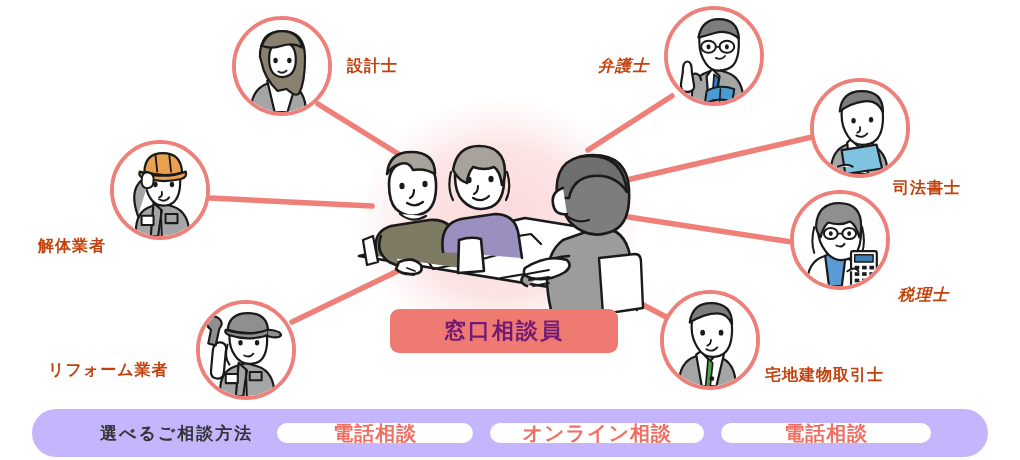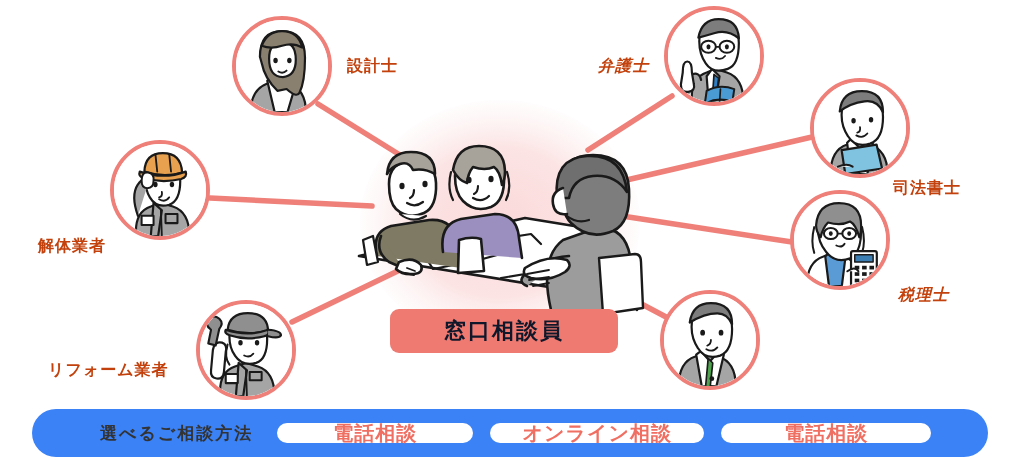--- a/index.html
+++ b/index.html
@@ -62,33 +62,33 @@
     position: absolute;
     left: 390px; top: 309px;
     width: 228px; height: 44px;
     background: #EE7A72;
     border-radius: 9px;
     display: flex;
     align-items: center;
     justify-content: center;
   }
   #center-badge .badge-text {
-    color: #0f172a;
+    color: #701a75;
     font-size: 22px;
     font-weight: bold;
     letter-spacing: 2px;
     line-height: 1;
   }
 
   
   #bottom-bar {
     position: absolute;
     left: 32px; top: 409px;
     width: 956px; height: 48px;
-    background: #3b82f6;
+    background: #c4b5fd;
     border-radius: 24px;
     display: flex;
     align-items: center;
     padding: 0 22px;
   }
   #bottom-title {
     color: #333333;
     font-size: 17px;
     font-weight: bold;
     letter-spacing: 2px;
@@ -313,20 +313,21 @@
         <path d="M 30 36 q 0 -24 21 -24 q 23 0 23 26 q 0 24 -13 29 q -16 5 -24 -8 q -7 -10 -7 -23 z" fill="#ffffff"></path>
         <path d="M 28 31 q 3 -21 23 -21 q 23 0 23 23 q -5 -12 -16 -12 q -14 0 -30 10 z" fill="#7D7D7D"></path>
         <ellipse cx="42" cy="42" rx="2.6" ry="3.2" fill="#1a1a1a" stroke="none"></ellipse>
         <ellipse cx="62" cy="42" rx="2.6" ry="3.2" fill="#1a1a1a" stroke="none"></ellipse>
         <path d="M 51 50 q 0 5 -4 6" stroke-width="2"></path>
         <path d="M 46 60 q 7 4 12 -2" stroke-width="2"></path>
         <circle cx="52" cy="92" r="2.6" fill="#1a1a1a" stroke="none"></circle>
       </g>
     </svg>
   </div>
+  <div class="label" style="left:765px; top:367px;">宅地建物取引士</div>
 
   <div class="node" style="left:196px; top:300px; width:100px; height:100px;">
     <svg viewBox="0 0 100 100">
       <rect width="100" height="100" fill="#ffffff"></rect>
       <g stroke="#1a1a1a" stroke-width="2.4" stroke-linecap="round" stroke-linejoin="round" fill="none">
         <path d="M 22 100 q -2 -26 16 -32 l 12 -4 l 13 4 q 18 6 18 32" fill="#A5A5A5"></path>
         <path d="M 42 64 l 9 8 l -4 28 h -8 z" fill="#A5A5A5"></path>
         <path d="M 50 72 l 1 28" stroke-width="2"></path>
         <rect x="28" y="76" width="13" height="10" fill="#ffffff" stroke-width="2.2"></rect>
         <rect x="54" y="74" width="13" height="9" fill="#A5A5A5" stroke-width="2.2"></rect>

